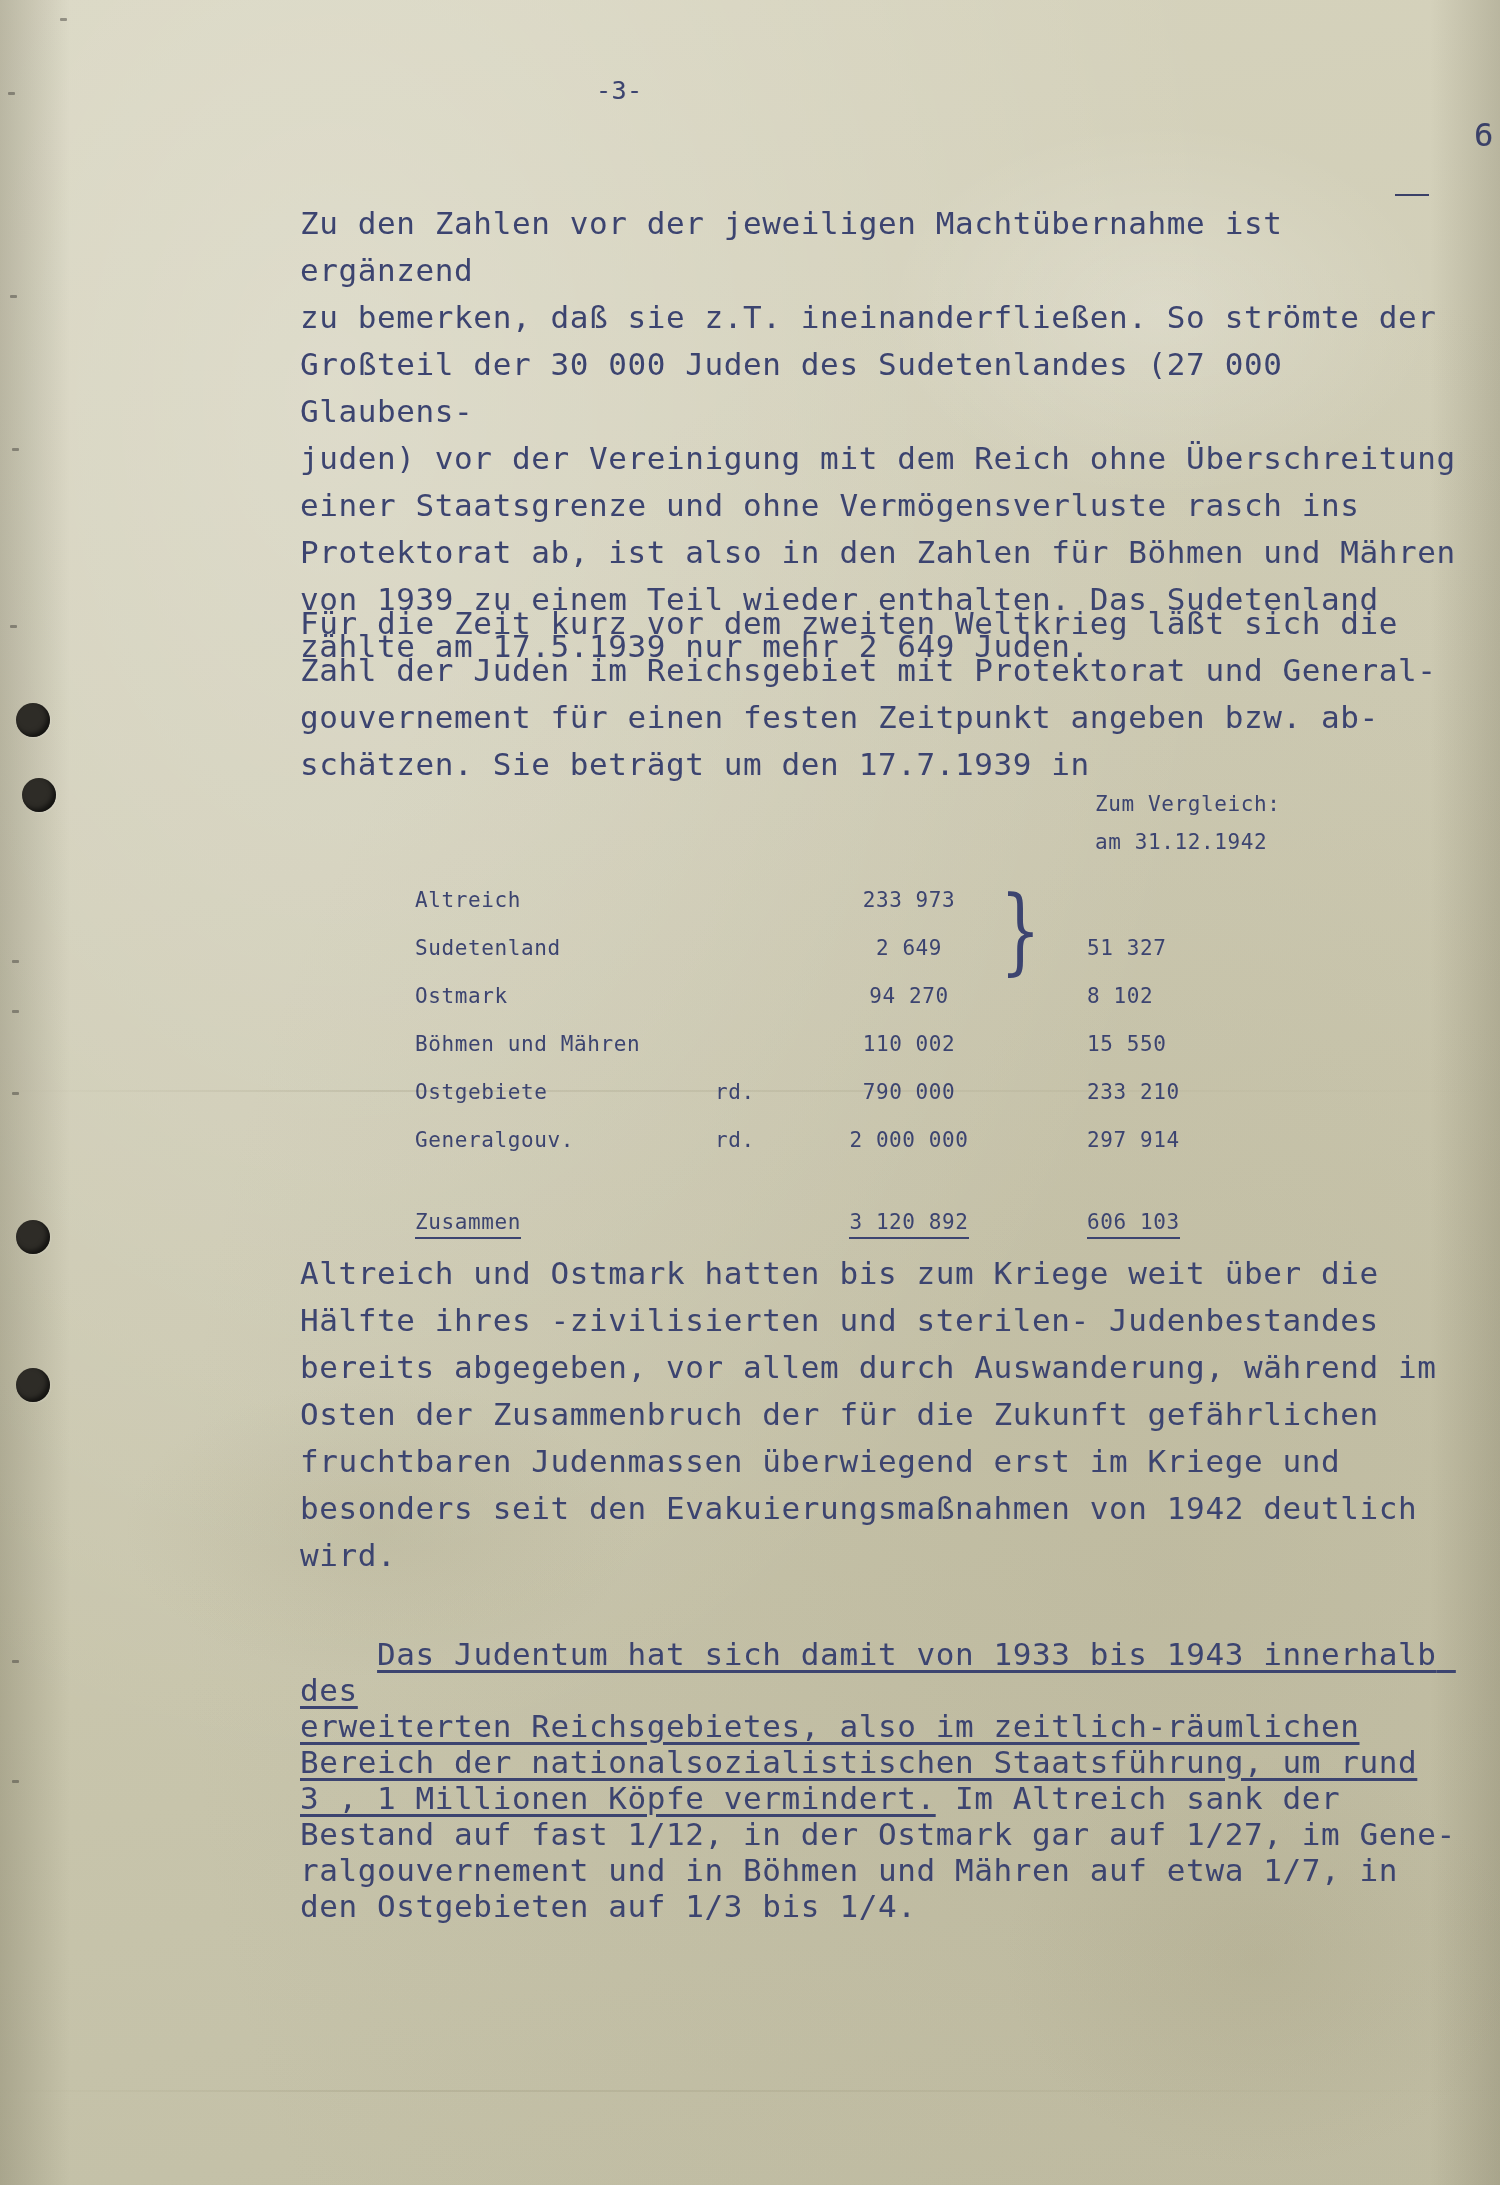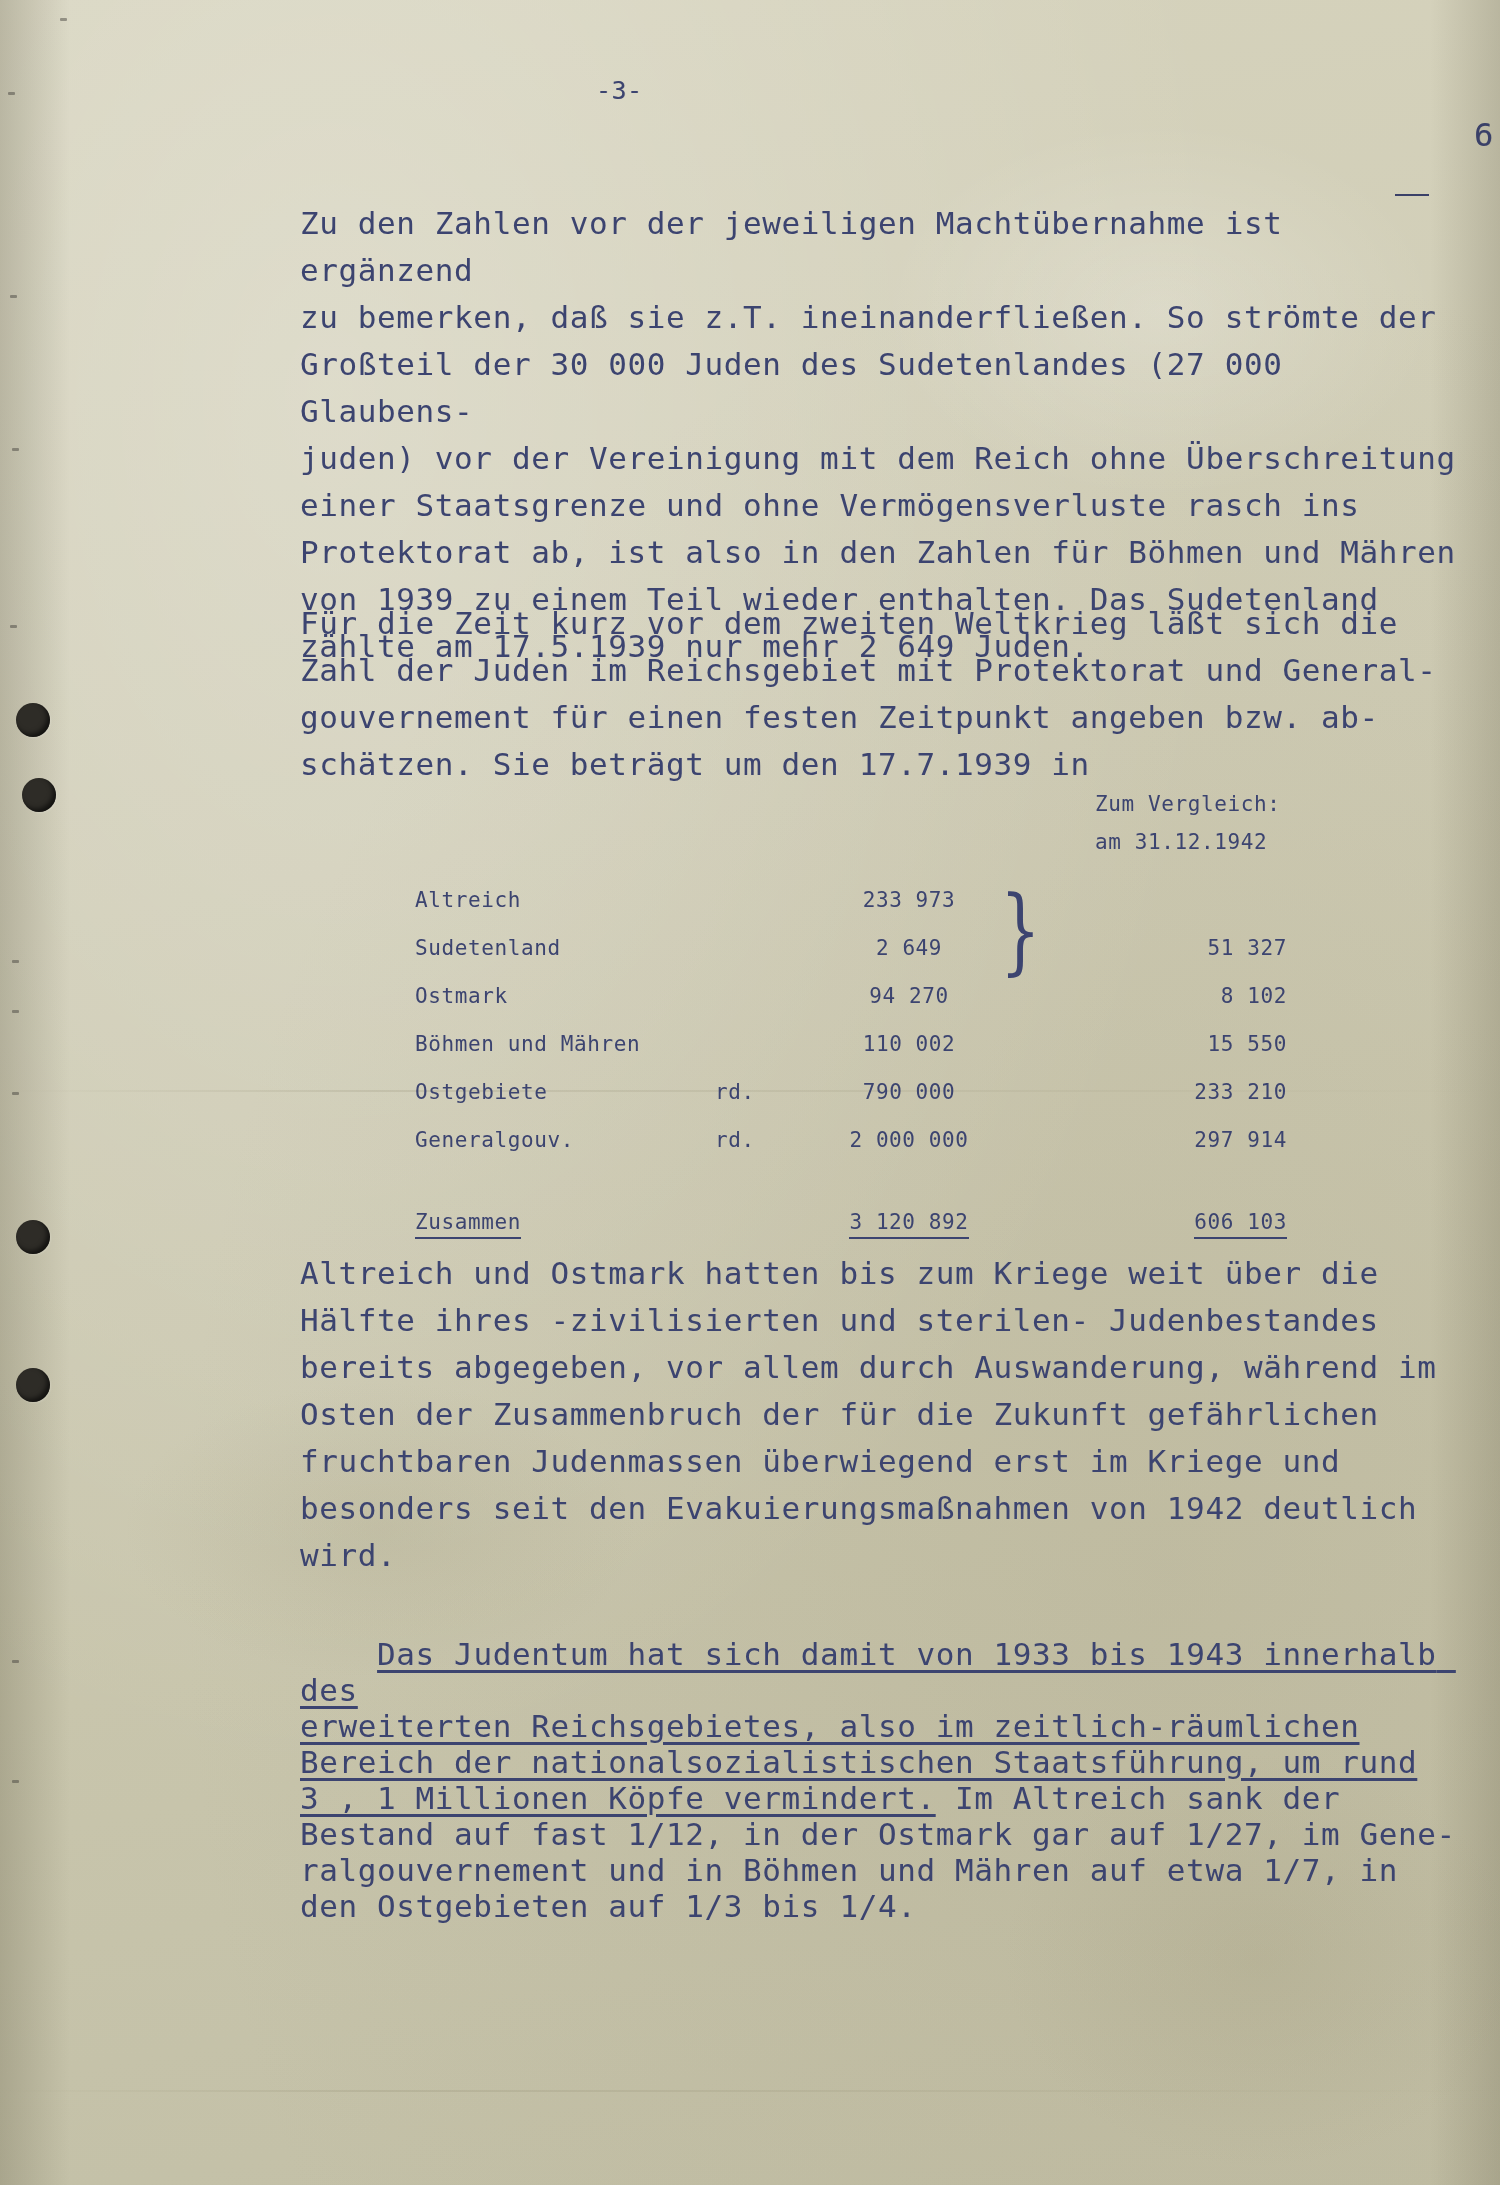--- a/index.html
+++ b/index.html
@@ -136,21 +136,21 @@
   #stats-table td {
     padding: 0;
     height: 48px;
     vertical-align: baseline;
     white-space: pre;
   }
   .c-label { width: 300px; }
   .c-rd    { width: 78px; text-align: left; padding-right: 16px !important; margin-top: 20px; }
   .c-num   { width: 200px; text-align: center; }
   .c-gap   { width: 78px; }
-  .c-cmp   { width: 200px; text-align: right; }
+  .c-cmp   { width: 200px; }
   .sum td { padding-top: 14px !important; }
   .sum .u {
     display: inline-block;
     border-bottom: 2px solid #3c4470;
     padding-bottom: 3px;
     margin-top: 20px;
   }
 
   
   #brace {

